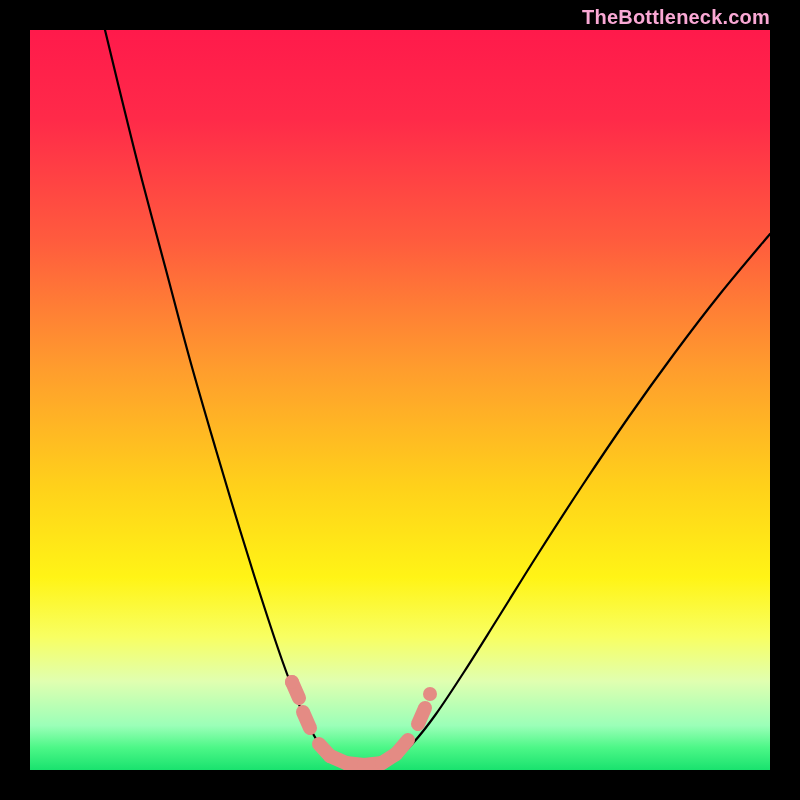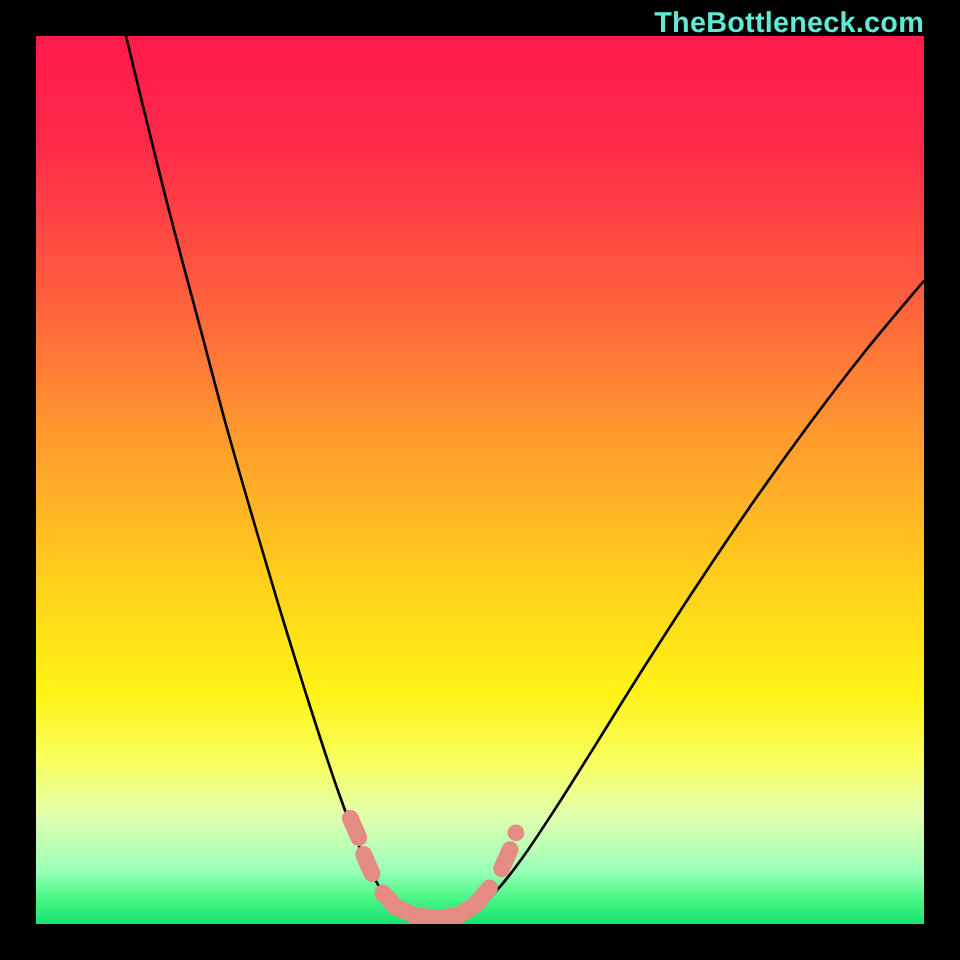--- a/index.html
+++ b/index.html
@@ -26,23 +26,23 @@
   }
   .gradient-bg {
     position: absolute;
     inset: 0;
   }
   .watermark {
     position: absolute;
     top: 6px;
     right: 30px;
     font-family: Arial, Helvetica, sans-serif;
-    font-size: 24px;
+    font-size: 20px;
     font-weight: 600;
-    color: #5eead4;
+    color: #f9a8d4;
     letter-spacing: 0.2px;
   }
   svg.curve-layer {
     position: absolute;
     inset: 0;
   }
 </style>
 </head>
 <body>
 

